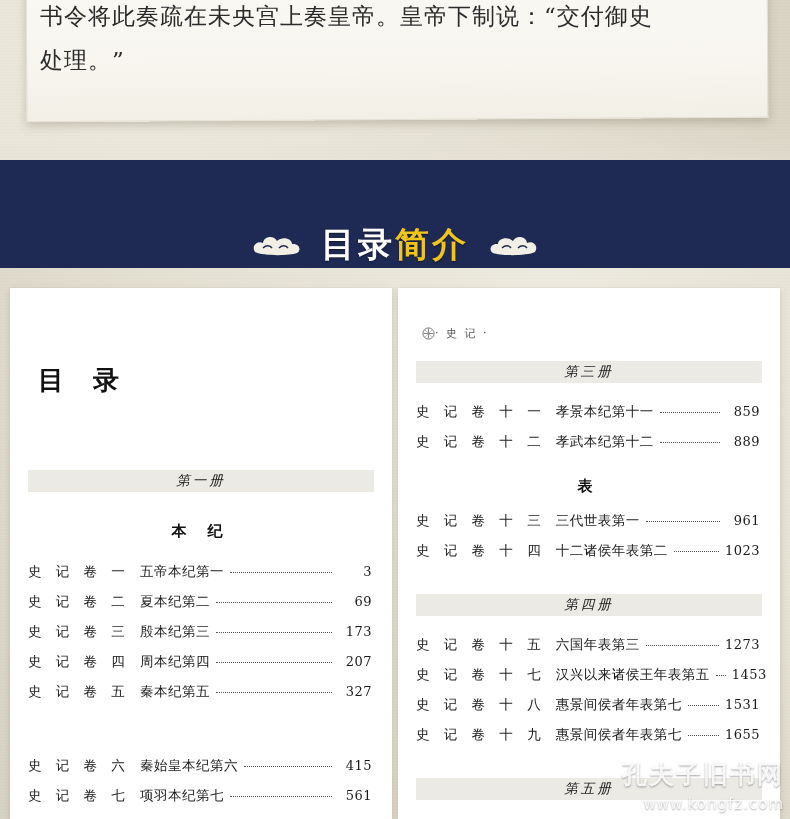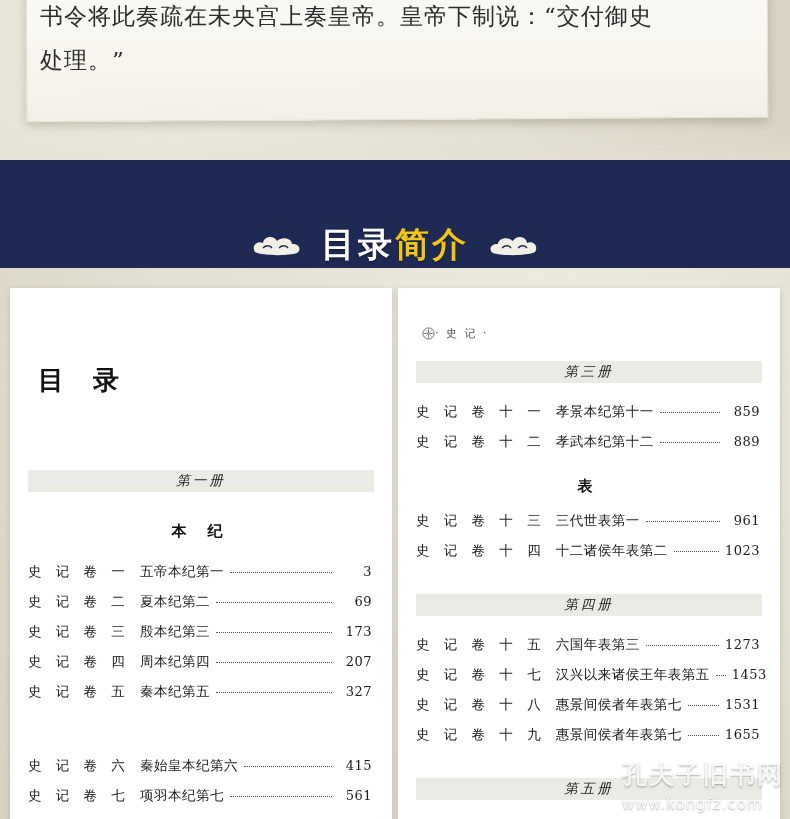--- a/index.html
+++ b/index.html
@@ -167,21 +167,21 @@
     text-align: right;
     font-size: 13px;
     letter-spacing: 0.5px;
     min-width: 34px;
   }
 
   
   .watermark {
     position: absolute;
     right: 6px; bottom: 6px;
-    text-align: left;
+    text-align: right;
     font-family: "DejaVu Sans", sans-serif;
     color: rgba(255,255,255,0.88);
     text-shadow: 0 1px 2px rgba(0,0,0,0.35);
     pointer-events: none;
   }
   .wm-main { font-size: 25px; font-weight: bold; letter-spacing: 2px; }
   .wm-sub  { font-size: 15px; letter-spacing: 1px; margin-top: 4px; }
 </style>
 </head>
 <body>

